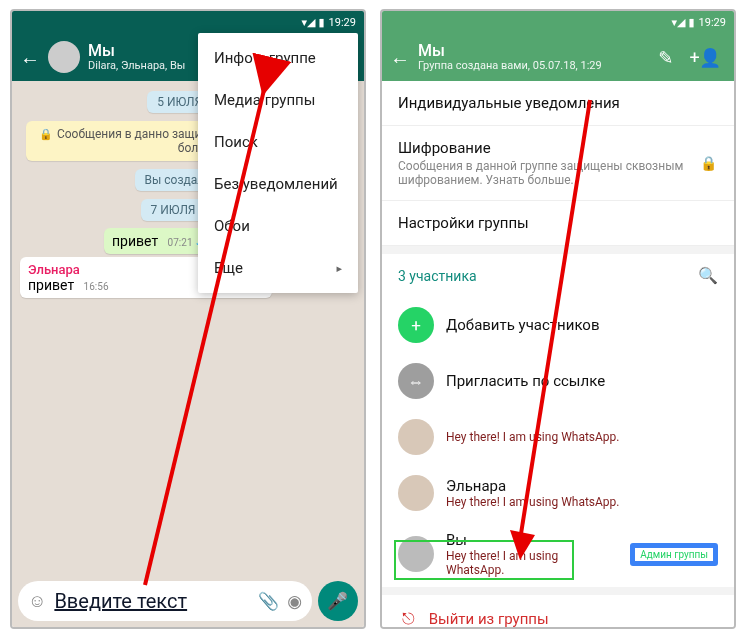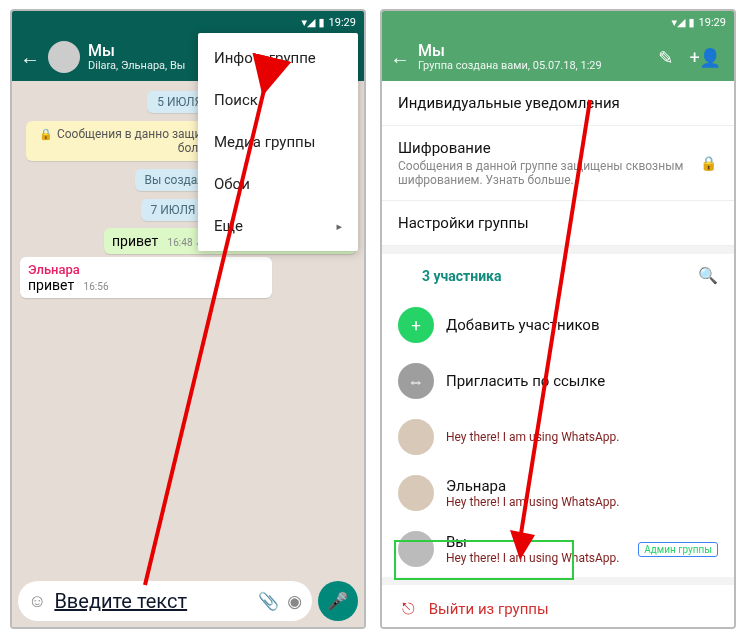--- a/index.html
+++ b/index.html
@@ -51,31 +51,31 @@
   .mic { width:40px;height:40px;border-radius:50%;background:#00897b;display:flex;align-items:center;justify-content:center;color:#fff;font-size:17px;cursor:pointer;}
 
   
   .settings-body { height: calc(100% - 22px - 48px); overflow:hidden; background:#fff; }
   .sect { padding:13px 16px; border-bottom:1px solid #eee; }
   .sect-title { font-size:15px; color:#111; }
   .sect-sub { font-size:12px; color:#888; margin-top:2px; }
   .sect.flex { display:flex; align-items:center; justify-content:space-between; }
   .lock-ic { color:#00897b; font-size:14px; }
   .gap8 { height:8px; background:#f3f3f3; }
-  .part-hdr { display:flex; justify-content:space-between; align-items:center; padding:12px 16px; color:#128c7e; font-size:14px; font-weight:700;margin-left:24px;}
+  .part-hdr { display:flex; justify-content:space-between; align-items:center; padding:12px 16px; color:#128c7e; font-size:14px; font-weight:400;}
   .srch { color:#888; font-size:16px; cursor:pointer;}
   .part-row { display:flex; align-items:center; gap:12px; padding:10px 16px; }
   .circle-ic { width:36px;height:36px;border-radius:50%;display:flex;align-items:center;justify-content:center;color:#fff;font-size:17px;}
   .green { background:#25d366; }
   .grey { background:#9e9e9e; }
   .part-av { width:36px;height:36px;border-radius:50%;background:#d8c8b8; }
   .part-texts { flex:1; }
   .part-name { font-size:15px; color:#111; }
   .part-status { font-size:12px; color:#7f1d1d; }
-  .admin-badge { font-size:10px; color:#25d366; border:1px solid #3b82f6; border-radius:3px; padding:1px 5px;}
+  .admin-badge { font-size:10px; color:#25d366; border:5px solid #3b82f6; border-radius:3px; padding:1px 5px;}
   .danger-row { display:flex; align-items:center; gap:14px; padding:14px 20px; color:#d32f2f; font-size:15px; cursor:pointer; }
   .danger-ic { font-size:16px; }
 
   
   .arrow { position:absolute; pointer-events:none; z-index:20;}
   svg.arrsvg { overflow:visible; }
 </style>
 </head>
 <body>
 
@@ -99,39 +99,42 @@
   <div class="chatbody">
     <div class="center"><span class="date-chip">5 ИЮЛЯ 20</span></div>
     <div class="sys-msg">
       <span class="lock-sm">🔒</span><span>Сообщения в данно           защищены сквозным                        Узнать бол</span>
     </div>
     <div class="center"><span class="date-chip" style="background:#d4eaf4">Вы создали гру</span></div>
     <div class="center"><span class="date-chip">7 ИЮЛЯ 2018</span></div>
 
     <div class="bubble out">
       <span>привет</span>
-      <span class="b-meta"><span>16:48</span> <span class="tick">✓</span></span>
+      <span class="b-meta"><span>07:21</span> <span class="tick">✓</span></span>
     </div>
 
     <div class="bubble in">
       <span class="sender">Эльнара</span>
       <span>привет</span>
       <span class="b-meta">16:56</span>
     </div>
   </div>
 
   <div class="menu">
     <div class="menu-item hl">
         <span>Инфо о группе</span>
       </div>
     <div class="menu-item">
+        <span>Медиа группы</span>
+      </div>
+    <div class="menu-item">
         <span>Поиск</span>
       </div>
     <div class="menu-item">
-        <span>Медиа группы</span>
+        <span>Без уведомлений</span>
       </div>
     <div class="menu-item">
         <span>Обои</span>
       </div>
     <div class="menu-item">
         <span>Еще</span>
         <span style="font-size:11px;color:#666">▸</span>
       </div>
   </div>
   <div class="hl-box" style="top:27px; right:8px; width:156px; height:38px;"></div>

